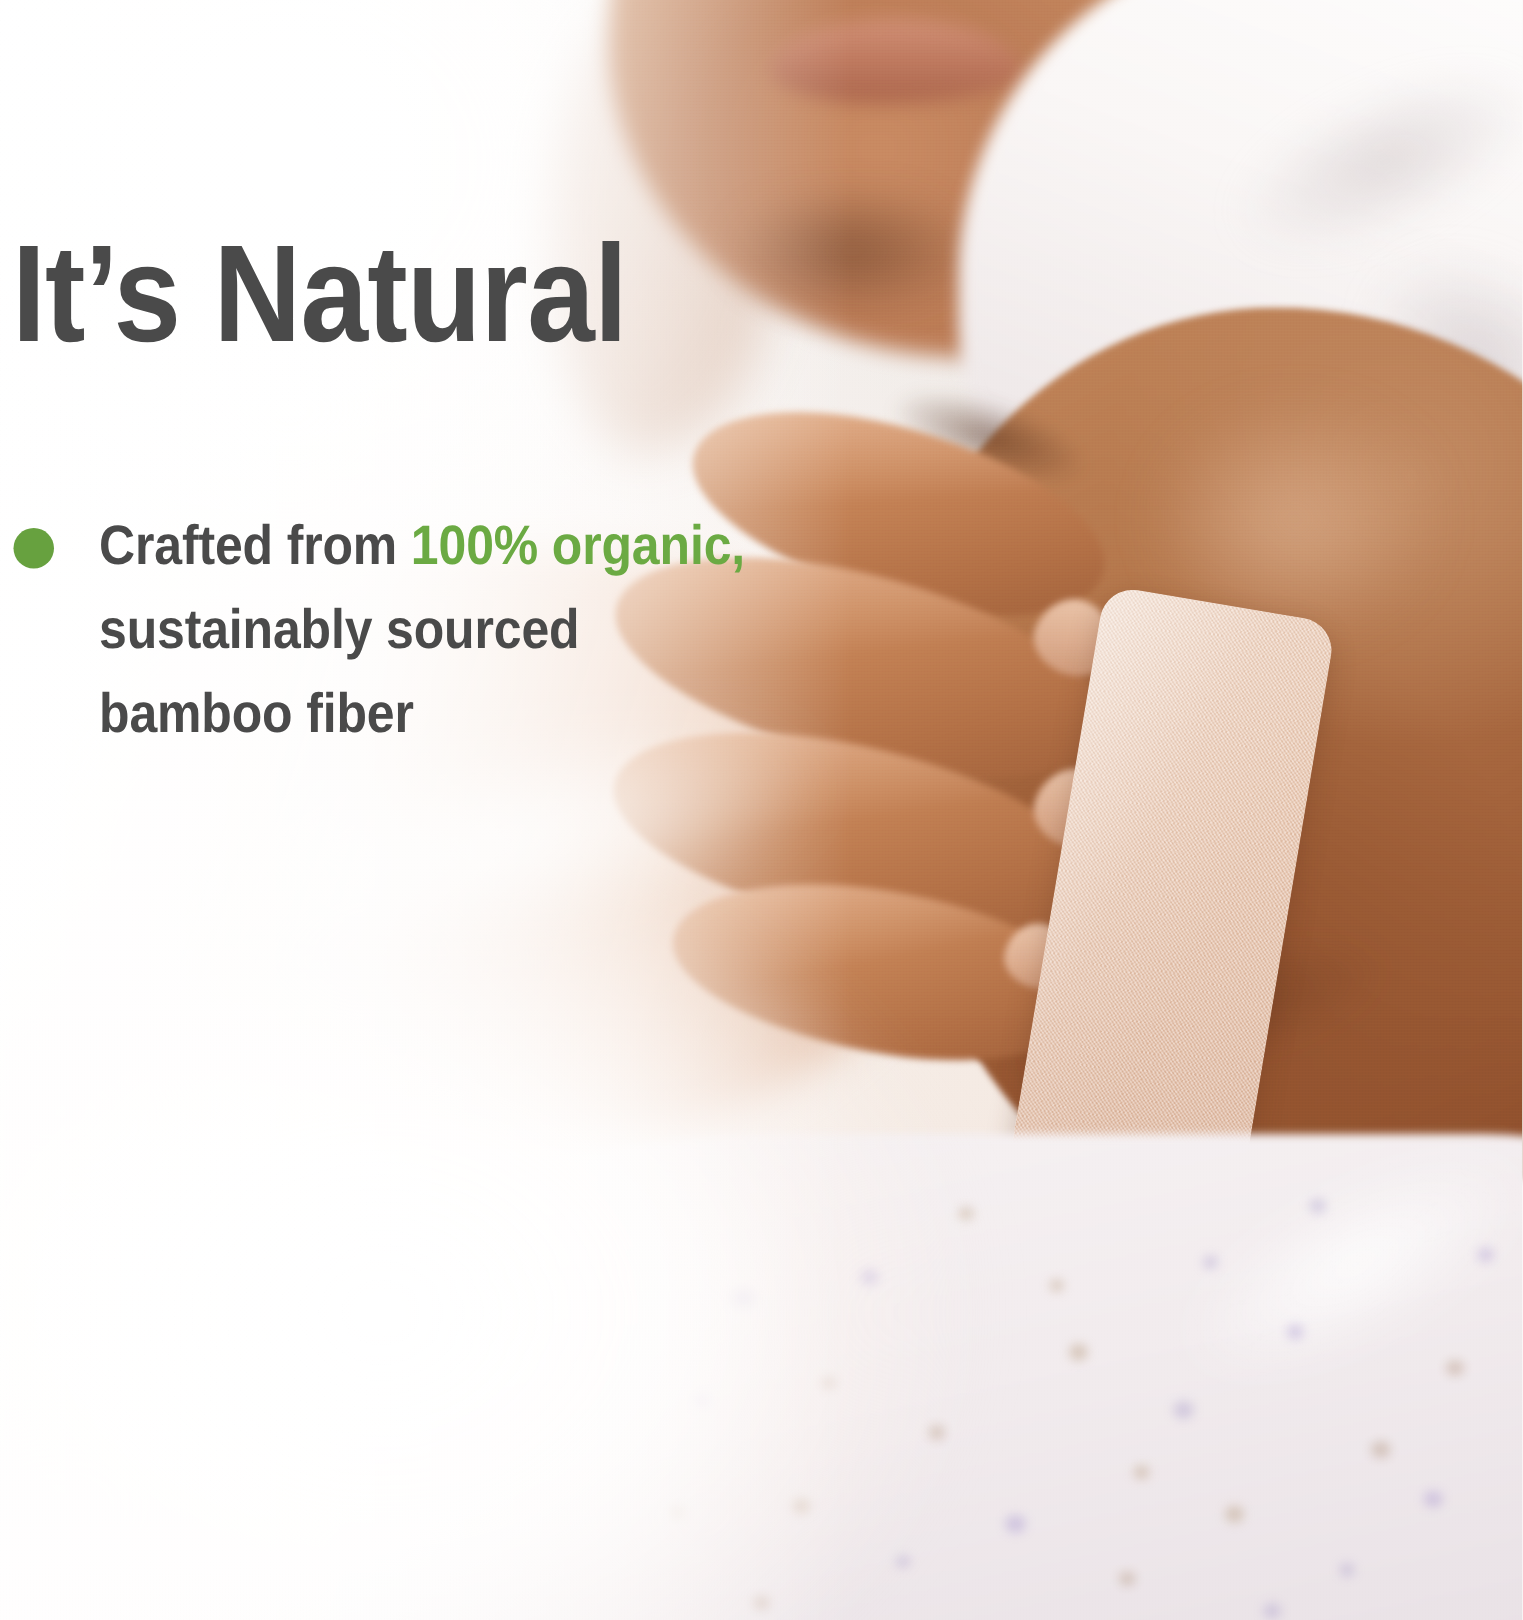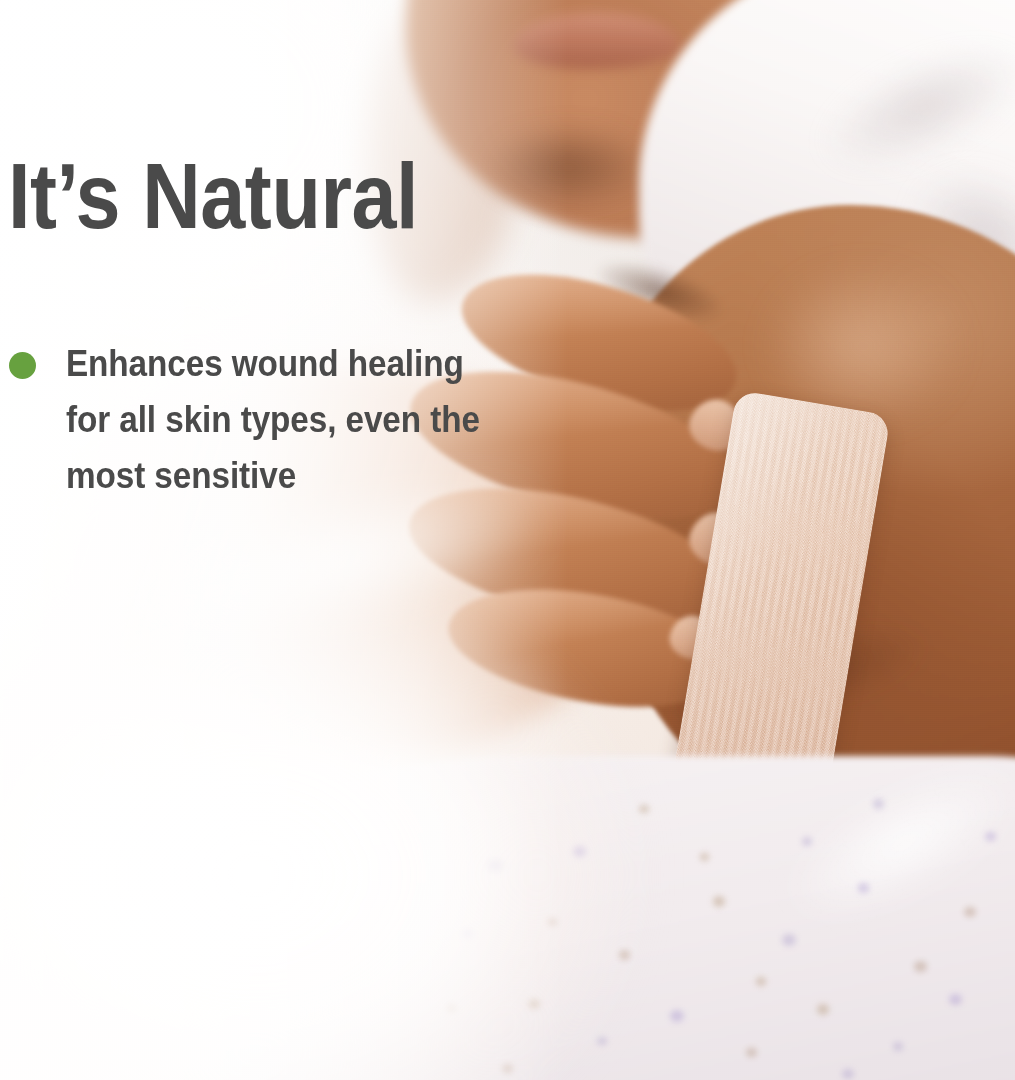--- a/index.html
+++ b/index.html
@@ -443,23 +443,23 @@
     <div class="copy-scrim"></div>
     <div class="grain"></div>
   </div>
 
   <div class="copy">
 
     <h1 class="headline">It’s Natural</h1>
 
     <ul class="bullet-list">
 
-
       <li class="bullet-item">
         <span class="bullet-dot"></span>
         <span class="bullet-text">
-          <span>Enhances wound healing for all skin types, even the most sensitive</span>
+          <span>Crafted from </span><span class="hl-green">100% organic,</span><span> sustainably sourced bamboo fiber</span>
         </span>
       </li>
+
 
     </ul>
   </div>
 </div>
 
 </body></html>

